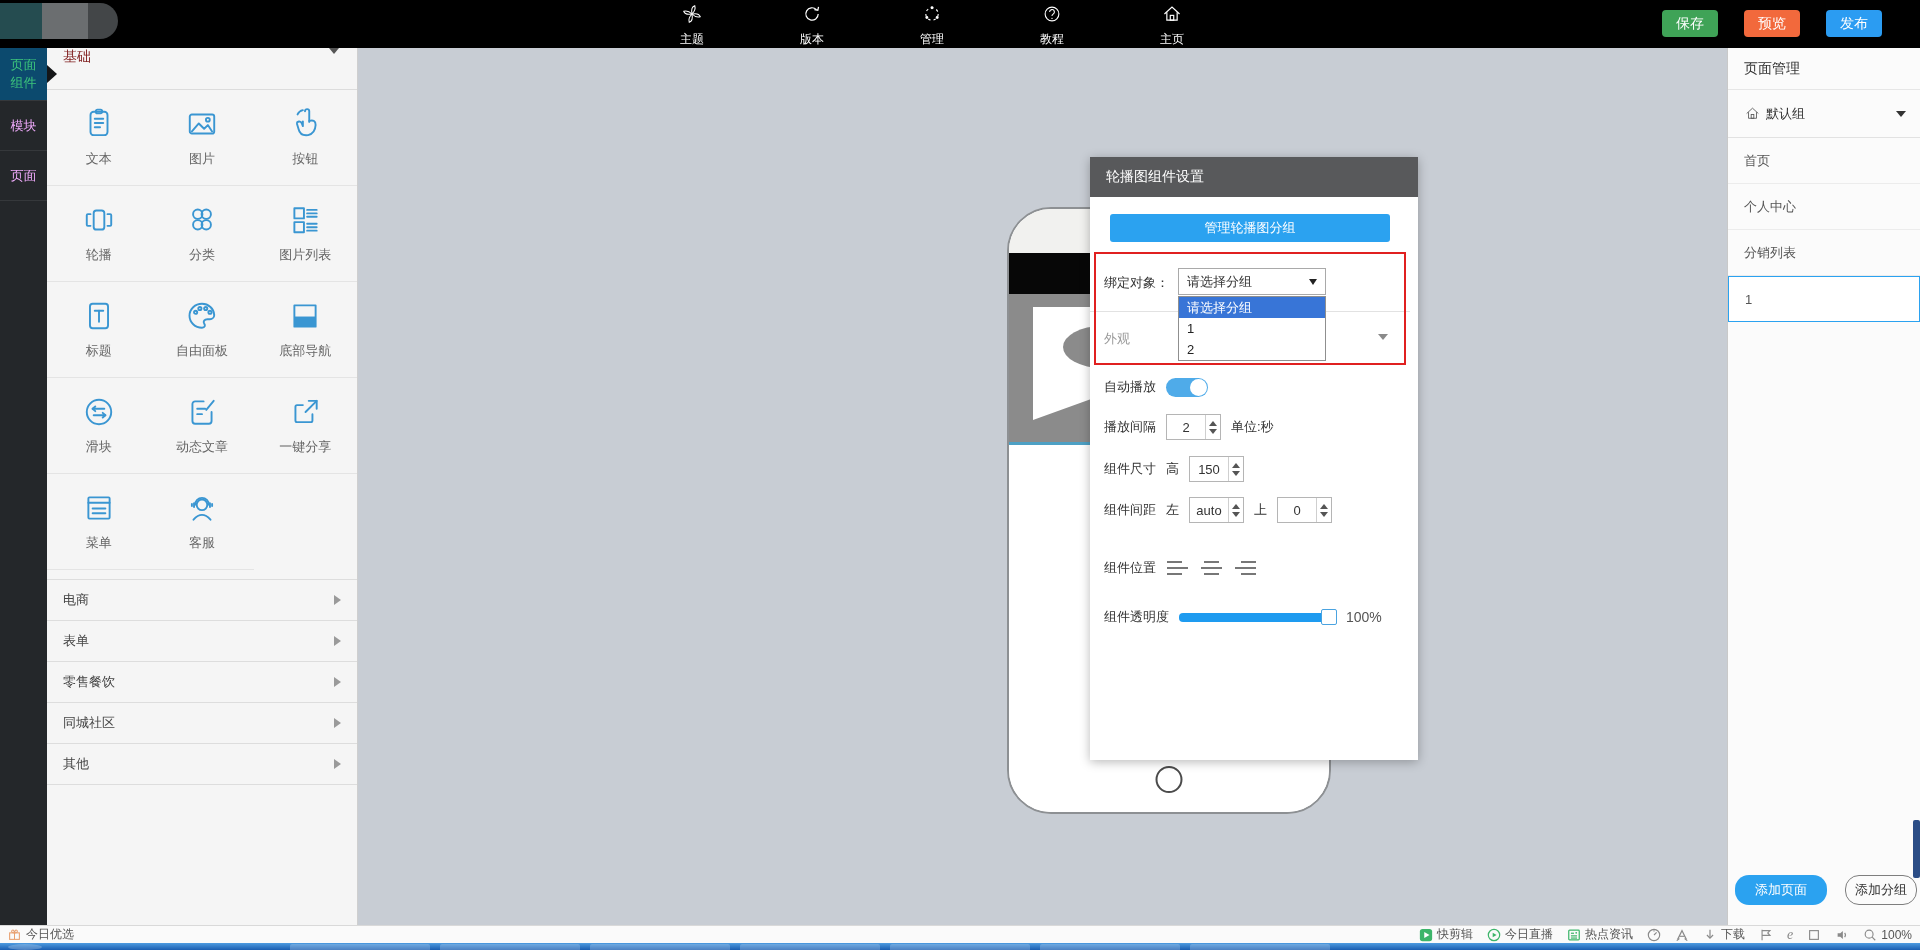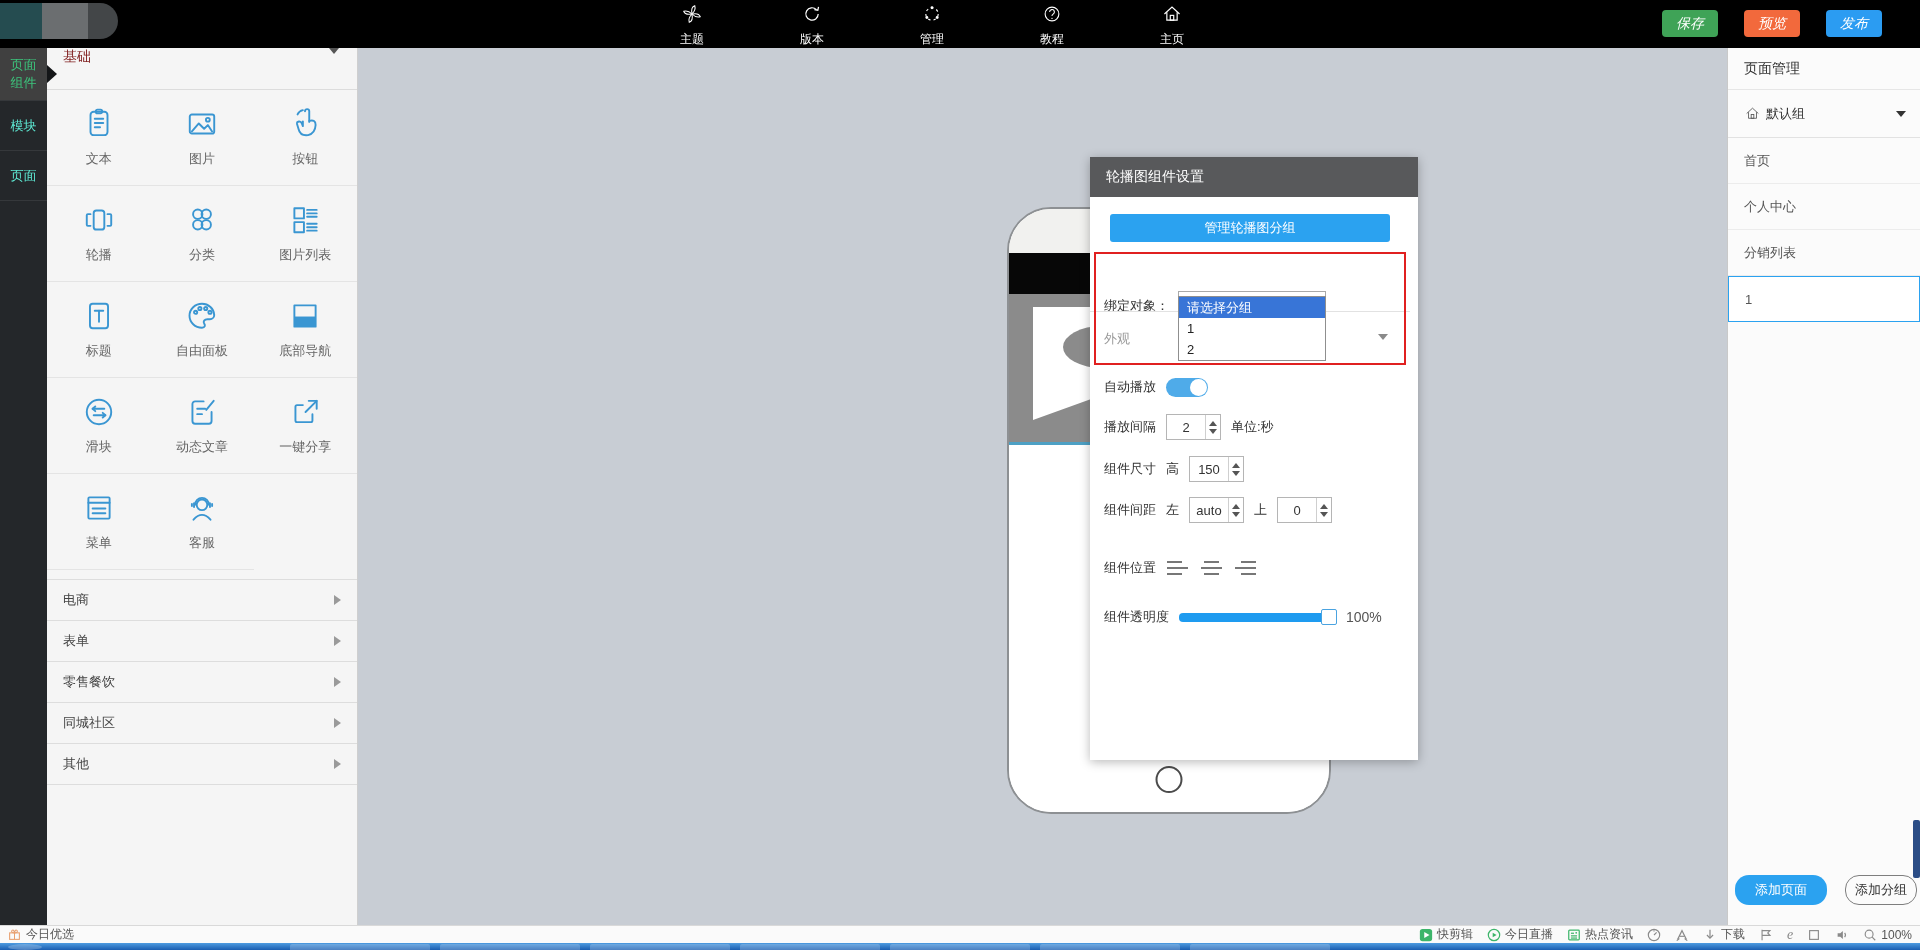--- a/index.html
+++ b/index.html
@@ -9,29 +9,29 @@
 
   
   .topbar { position:absolute; left:0; top:0; width:1920px; height:48px; background:#000; }
   .logo-blob { position:absolute; left:0; top:3px; height:36px; width:118px; display:flex; border-radius:0 18px 18px 0; overflow:hidden; }
   .logo-blob .seg1{width:42px;background:#254c50;} .logo-blob .seg2{width:46px;background:#6b6e70;} .logo-blob .seg3{width:30px;background:#434648;}
   .topnav { position:absolute; left:665px; top:3px; display:flex; gap:66px; }
   .topnav .nav-item { width:54px; display:flex; flex-direction:column; align-items:center; color:#fff; cursor:pointer;font-family:Liberation Serif, serif; }
   .topnav .nav-item svg { width:22px; height:22px; }
   .topnav .nav-item .lbl { font-size:12px; margin-top:2px; }
   .top-actions { position:absolute; right:38px; top:10px; display:flex; gap:26px; }
-  .top-actions .btn { width:56px; height:27px; border-radius:4px; color:#fff; font-size:14px; display:flex; align-items:center; justify-content:center; cursor:pointer;font-style:italic; }
+  .top-actions .btn { width:56px; height:27px; border-radius:4px; color:#fff; font-size:14px; display:flex; align-items:center; justify-content:center; cursor:pointer; }
   .btn-save{background:#3fa357;} .btn-preview{background:#f2693c;} .btn-publish{background:#2b9cf2;}
 
   
   .rail { position:absolute; left:0; top:48px; width:47px; height:877px; background:#24272a; }
-  .rail .tab { border-bottom:1px solid #35383b; color:#5eead4; display:flex; align-items:center; justify-content:center; text-align:center; cursor:pointer; line-height:1.35; padding:8px 0; }
+  .rail .tab { border-bottom:1px solid #35383b; color:#f0abfc; display:flex; align-items:center; justify-content:center; text-align:center; cursor:pointer; line-height:1.35; padding:8px 0; }
   .rail .tab.t1 { height:53px; }
   .rail .tab.t2,.rail .tab.t3 { height:50px; }
-  .rail .tab.active { background:#404040; color:#3cc47c; }
+  .rail .tab.active { background:#0c4a6e; color:#3cc47c; }
   .rail .tab span { display:inline-block; width:2.2em; }
   .rail-pointer { position:absolute; left:47px; top:65px; width:0; height:0; border-top:9px solid transparent; border-bottom:9px solid transparent; border-left:10px solid #141618; z-index:3; }
 
   
   .comp-panel { position:absolute; left:47px; top:48px; width:311px; height:877px; background:#f5f5f5; border-right:1px solid #cfcfcf; }
   .comp-head { height:42px; border-bottom:1px solid #dcdcdc; display:flex; padding:0 18px 0 16px; font-size:14px; color:#7f1d1d; cursor:pointer; }
   .comp-head .caret-down { margin-left:auto; }
   .caret-down { width:0; height:0; border-left:5px solid transparent; border-right:5px solid transparent; border-top:6px solid #555; }
   .comp-grid { display:grid; grid-template-columns:repeat(3,1fr); }
   .comp-cell { height:96px; border-bottom:1px solid #e4e4e4; display:flex; flex-direction:column; align-items:center; justify-content:center; cursor:pointer; }
@@ -62,21 +62,21 @@
   .float-bar { position:absolute; left:973px; top:325px; width:40px; height:178px; background:#8b9094; display:flex; flex-direction:column; align-items:center; justify-content:space-around; padding:8px 0; box-shadow:1px 1px 3px rgba(0,0,0,.2); }
   .float-bar .fb { width:24px; height:24px; display:flex; align-items:center; justify-content:center; cursor:pointer; }
   .float-bar svg { width:22px; height:22px; stroke:#fff; fill:none; stroke-width:1.6; stroke-linecap:round; }
   .float-bar .dim svg { stroke:#c3c7ca; }
 
   
   .settings { position:absolute; left:1090px; top:157px; width:328px; height:603px; background:#fff; box-shadow:0 2px 10px rgba(0,0,0,.28); }
   .set-head { height:40px; background:#58595b; color:#fff; font-size:14px; display:flex; align-items:center; padding-left:16px; }
   .manage-btn { position:absolute; left:20px; top:57px; width:280px; height:28px; background:#2ba2f0; border-radius:3px; color:#fff; display:flex; align-items:center; justify-content:center; cursor:pointer; }
   .red-box { position:absolute; left:4px; top:95px; width:312px; height:113px; border:2px solid #e02020; z-index:5; pointer-events:none; }
-  .bind-row { position:absolute; left:0; top:95px; width:320px; height:59px;margin-top:23px; }
+  .bind-row { position:absolute; left:0; top:95px; width:320px; height:59px; }
   .bind-row .blabel { position:absolute; left:14px; top:22px; color:#333; }
   .fake-select { position:absolute; left:88px; top:16px; width:148px; height:27px; border:1px solid #a9a9a9; background:#fff; display:flex; align-items:center; padding:0 8px; cursor:pointer; color:#333; }
   .fake-select .caret-b { margin-left:auto; width:0; height:0; border-left:4px solid transparent; border-right:4px solid transparent; border-top:6px solid #222; }
   .dropdown { position:absolute; left:88px; top:139px; width:148px; background:#fff; border:1px solid #8f8f8f; z-index:10; }
   .dropdown .opt { height:21px; line-height:21px; padding-left:8px; color:#222; cursor:pointer; }
   .dropdown .opt.sel { background:#3875d7; color:#fff; }
   .appearance-row { position:absolute; left:0; top:154px; width:320px; height:52px; border-top:1px solid #e2e2e2; }
   .appearance-row .alabel { position:absolute; left:14px; top:18px; color:#9a9a9a; }
   .appearance-row .caret-down { position:absolute; right:22px; top:22px; border-top-color:#8a8a8a; }
   .srow { position:absolute; left:0; width:320px; display:flex; align-items:center; padding-left:14px; gap:10px; color:#333; }

